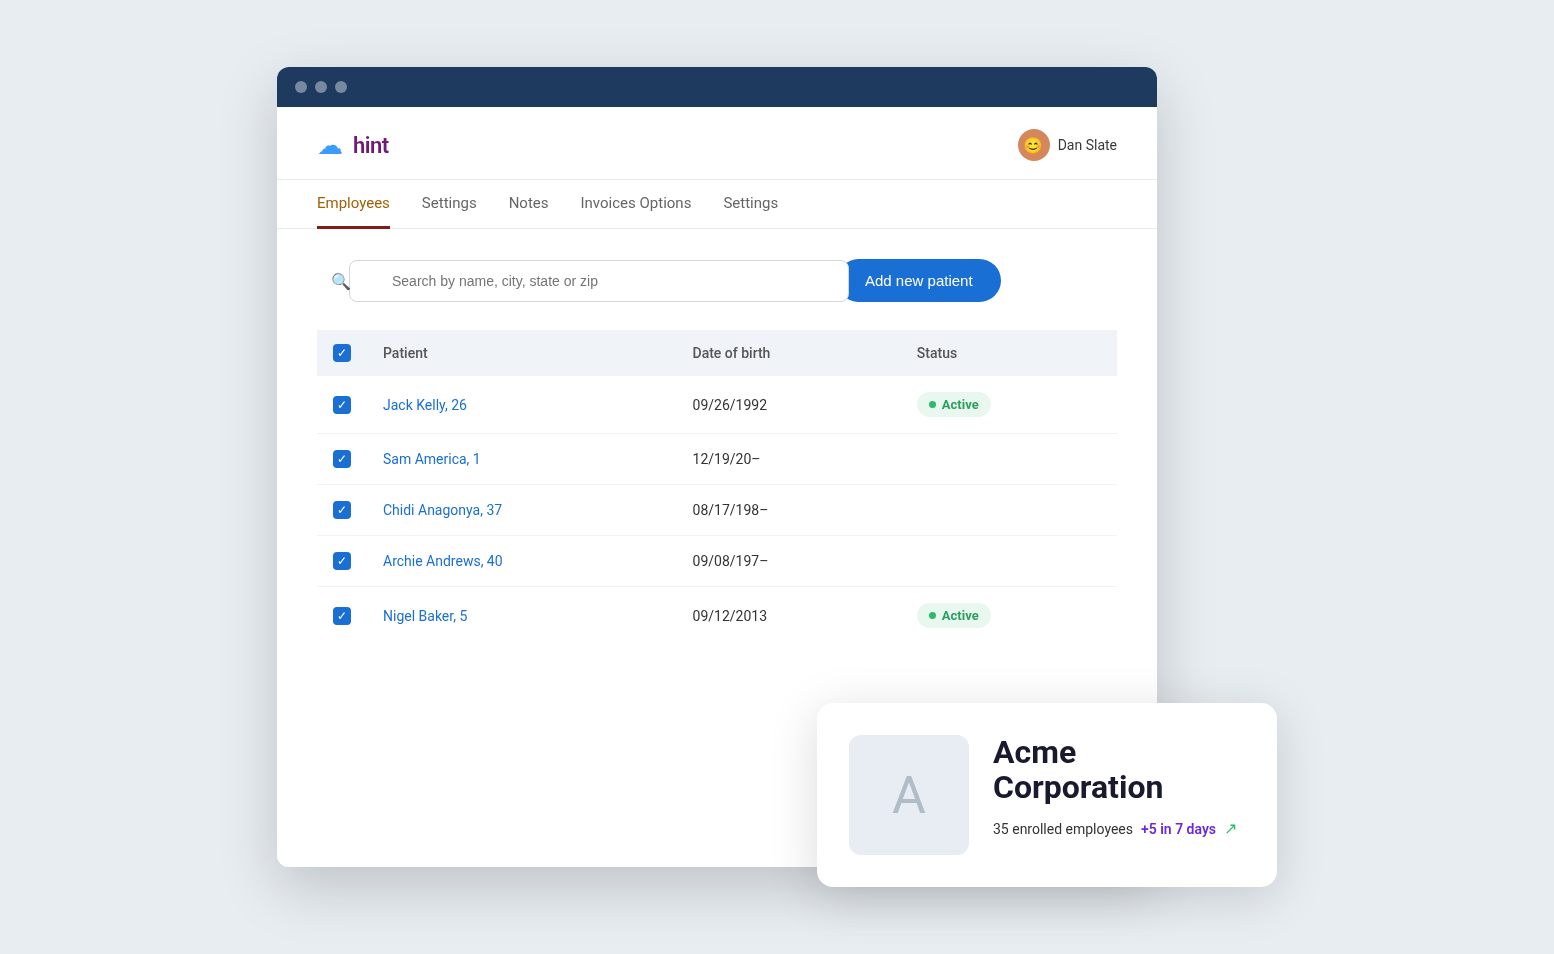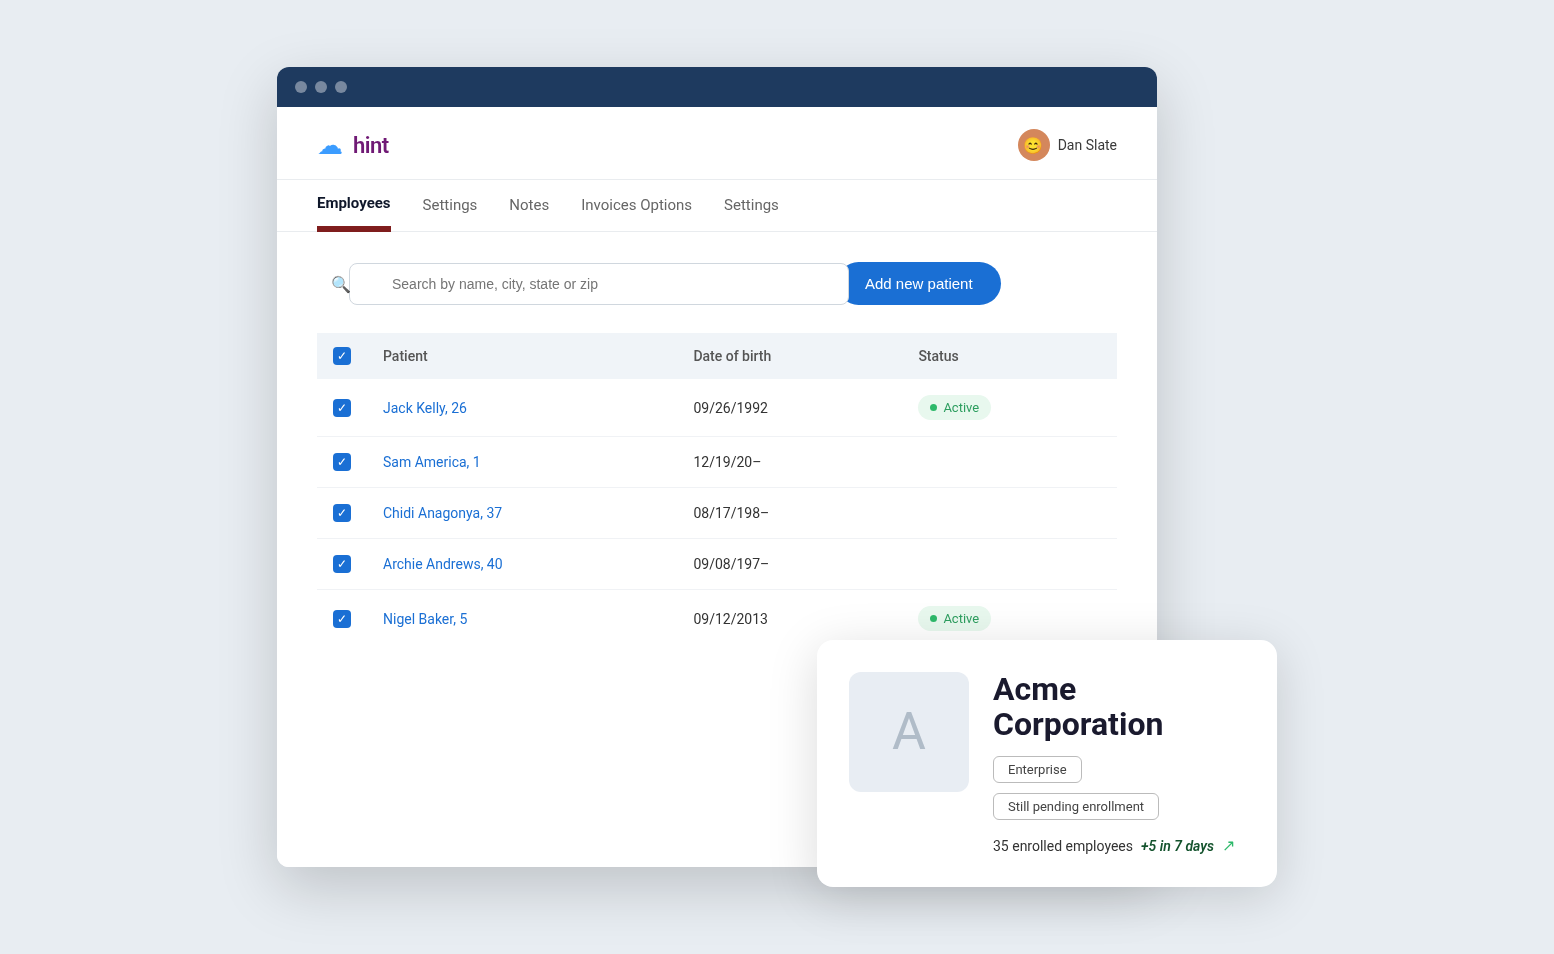--- a/index.html
+++ b/index.html
@@ -115,23 +115,23 @@
       padding: 14px 0;
       font-size: 15px;
       color: #666;
       cursor: pointer;
       text-decoration: none;
       border-bottom: 3px solid transparent;
       margin-bottom: -1px;
     }
 
     .nav-tab.active {
-      color: #0f172a;
-      border-bottom: 6px solid #7f1d1d;
-      font-weight: 700;
+      color: #a16207;
+      border-bottom: 3px solid #7f1d1d;
+      font-weight: 400;
     }
 
     
     .main-content {
       padding: 30px 40px;
     }
 
     
     .search-row {
       display: flex;
@@ -220,21 +220,21 @@
 
     .status-badge {
       display: inline-flex;
       align-items: center;
       gap: 6px;
       background: #e8f8ee;
       color: #2d9e5f;
       padding: 5px 12px;
       border-radius: 20px;
       font-size: 13px;
-      font-weight: 400;
+      font-weight: 700;
     }
 
     .status-dot {
       width: 7px;
       height: 7px;
       border-radius: 50%;
       background: #2db96a;
     }
 
     
@@ -331,23 +331,22 @@
 
     .company-stats {
       display: flex;
       align-items: center;
       gap: 8px;
       font-size: 14px;
       color: #333;
     }
 
     .stats-positive {
-      color: #14532d;
+      color: #6d28d9;
       font-weight: 600;
-      font-style: italic;
     }
 
     .stats-arrow {
       color: #2db96a;
       font-size: 16px;
     }
   </style>
 </head>
 <body>
 
@@ -490,24 +489,20 @@
     </div>
   </div>
 
   <div class="company-card">
     <div class="company-logo-area">
       <div class="company-avatar">
         <span class="company-avatar-letter">A</span>
       </div>
       <div class="company-info">
         <div class="company-name">Acme Corporation</div>
-        <div class="company-tags">
-          <span class="tag">Enterprise</span>
-          <span class="tag">Still pending enrollment</span>
-        </div>
         <div class="company-stats">
           <span>35 enrolled employees</span>
           <span class="stats-positive">+5 in 7 days</span>
           <span class="stats-arrow">↗</span>
         </div>
       </div>
     </div>
   </div>
 
 </div>

